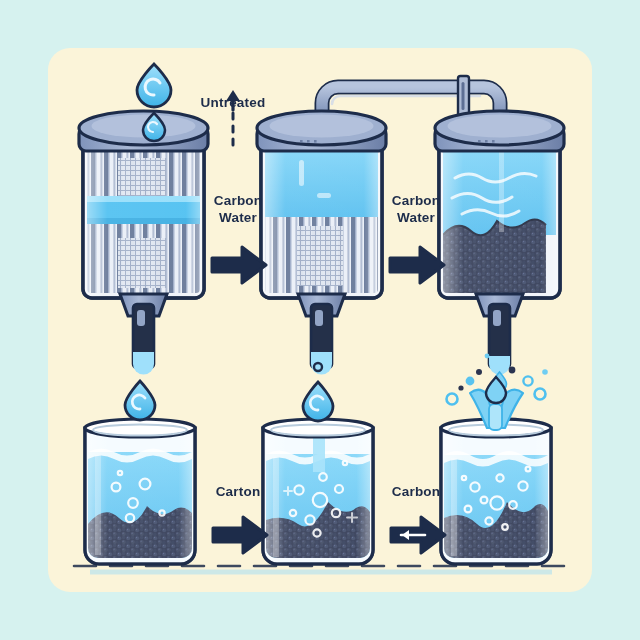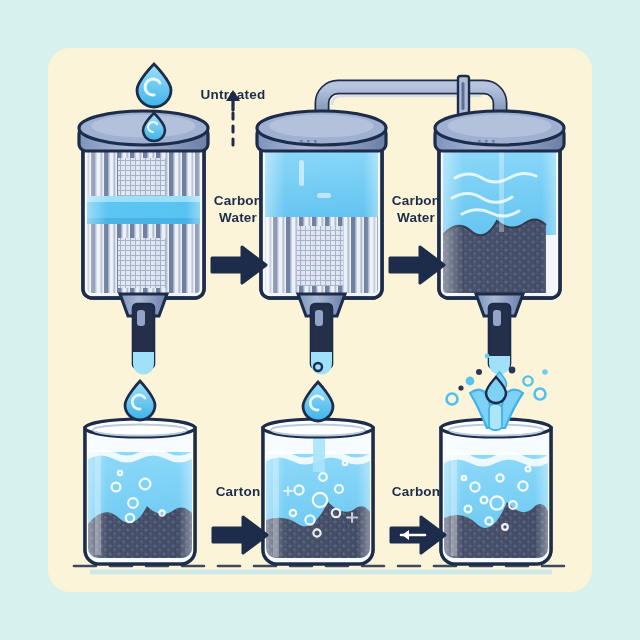--- a/index.html
+++ b/index.html
@@ -331,21 +331,21 @@
       </g>
     </g>
 
     <g>
       <line x1="74" y1="566" x2="566" y2="566" stroke="#1d2c4a" stroke-width="2.6" stroke-dasharray="22 14" stroke-linecap="round" opacity="0.85"></line>
       <line x1="90" y1="572" x2="552" y2="572" stroke="#a9dff3" stroke-width="5" opacity="0.55"></line>
     </g>
   </svg>
   </div>
 
-  <div class="lbl" style="left:185px;top:86px;width:96px;">Untreated</div>
+  <div class="lbl" style="left:185px;top:94px;width:96px;">Untreated</div>
 
   <div class="lbl" style="left:205px;top:192px;width:66px;">Carbon
 Water</div>
 
   <div class="lbl" style="left:383px;top:192px;width:66px;">Carbon
 Water</div>
 
   <div class="lbl" style="left:205px;top:483px;width:66px;text-align:center;">Carton</div>
 
   <div class="lbl" style="left:383px;top:483px;width:66px;">Carbon</div>

